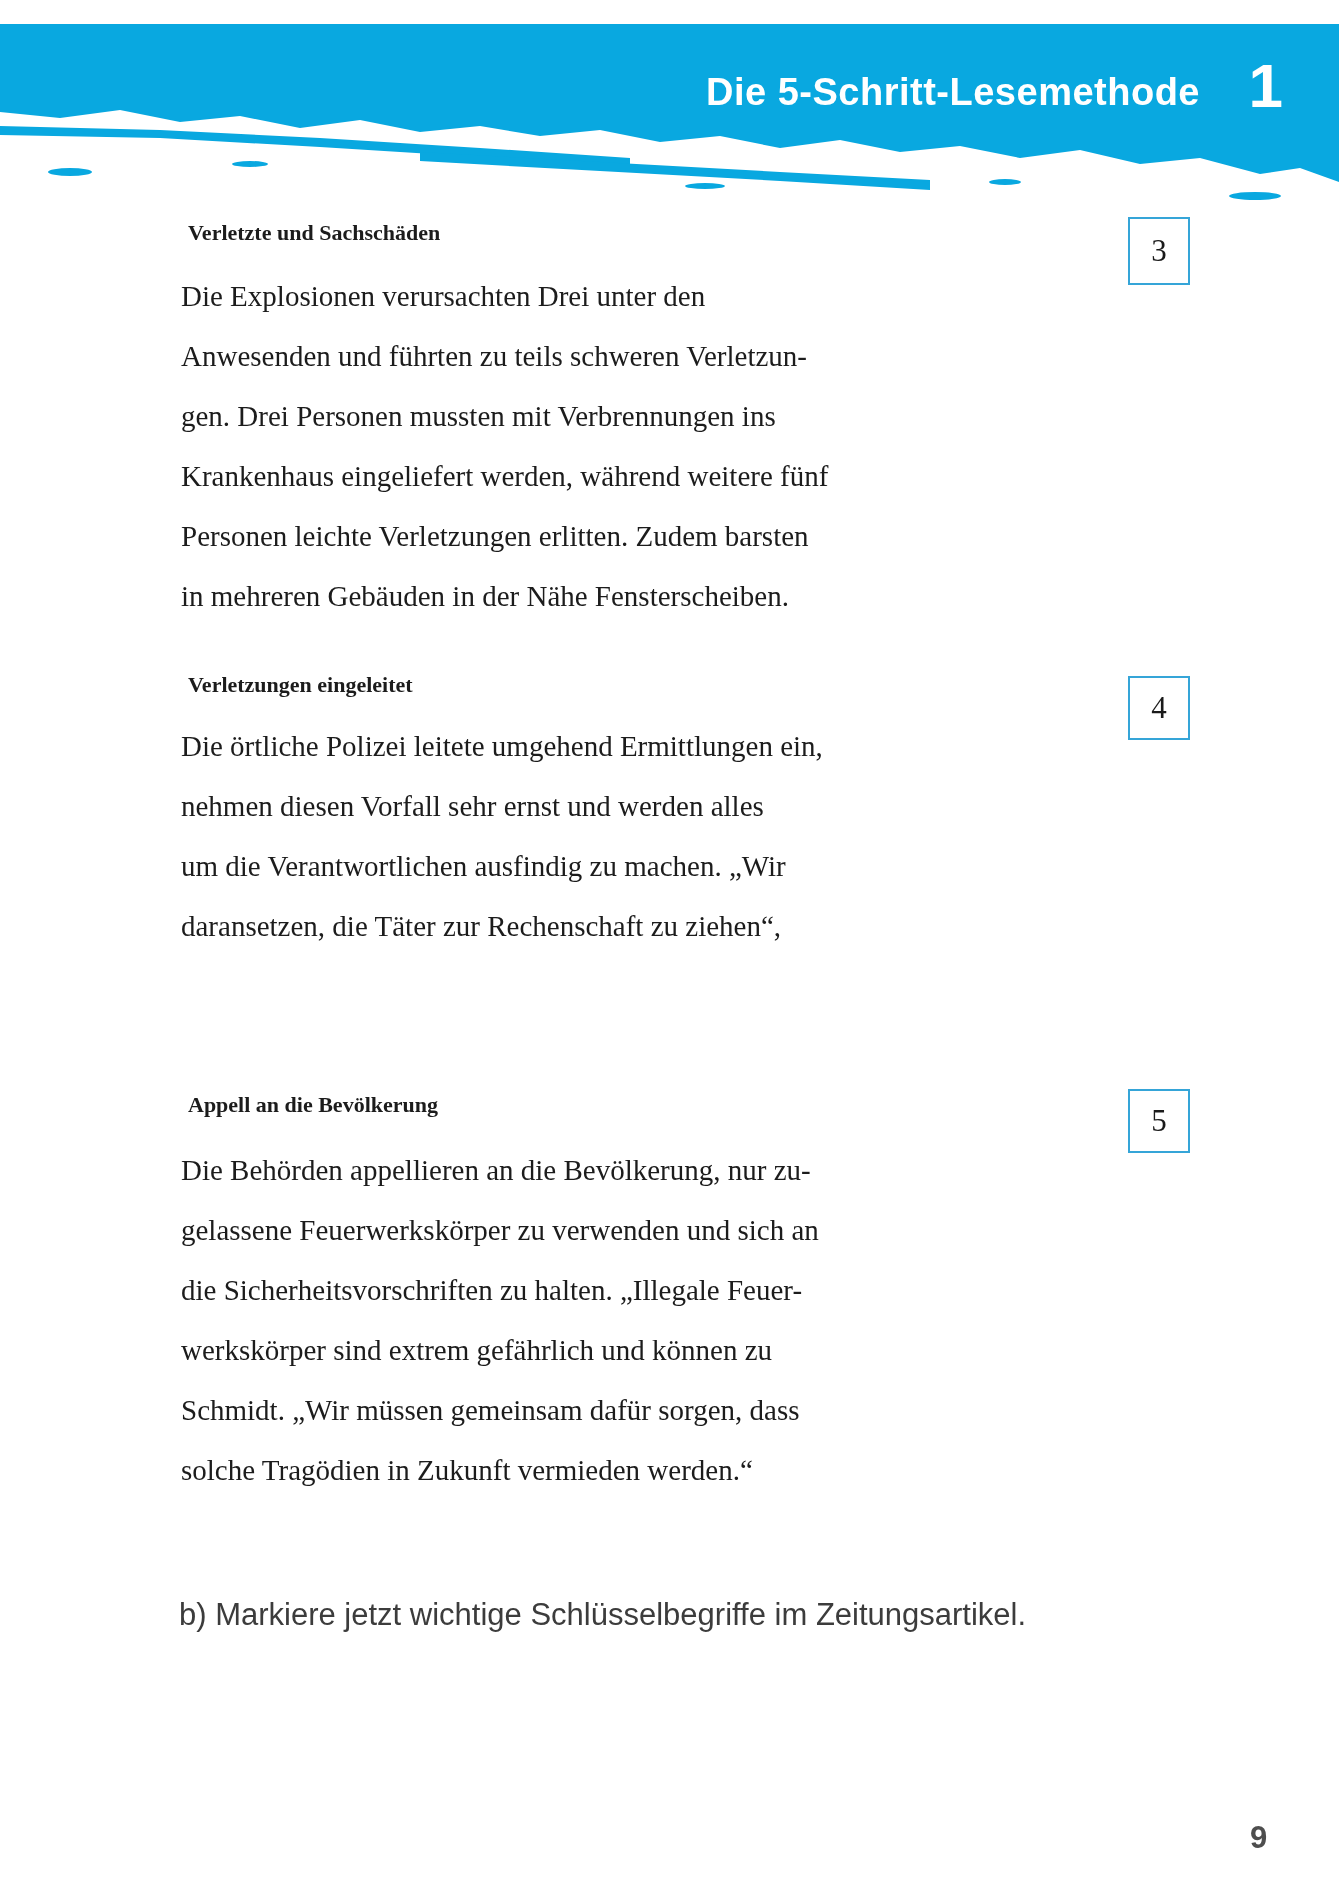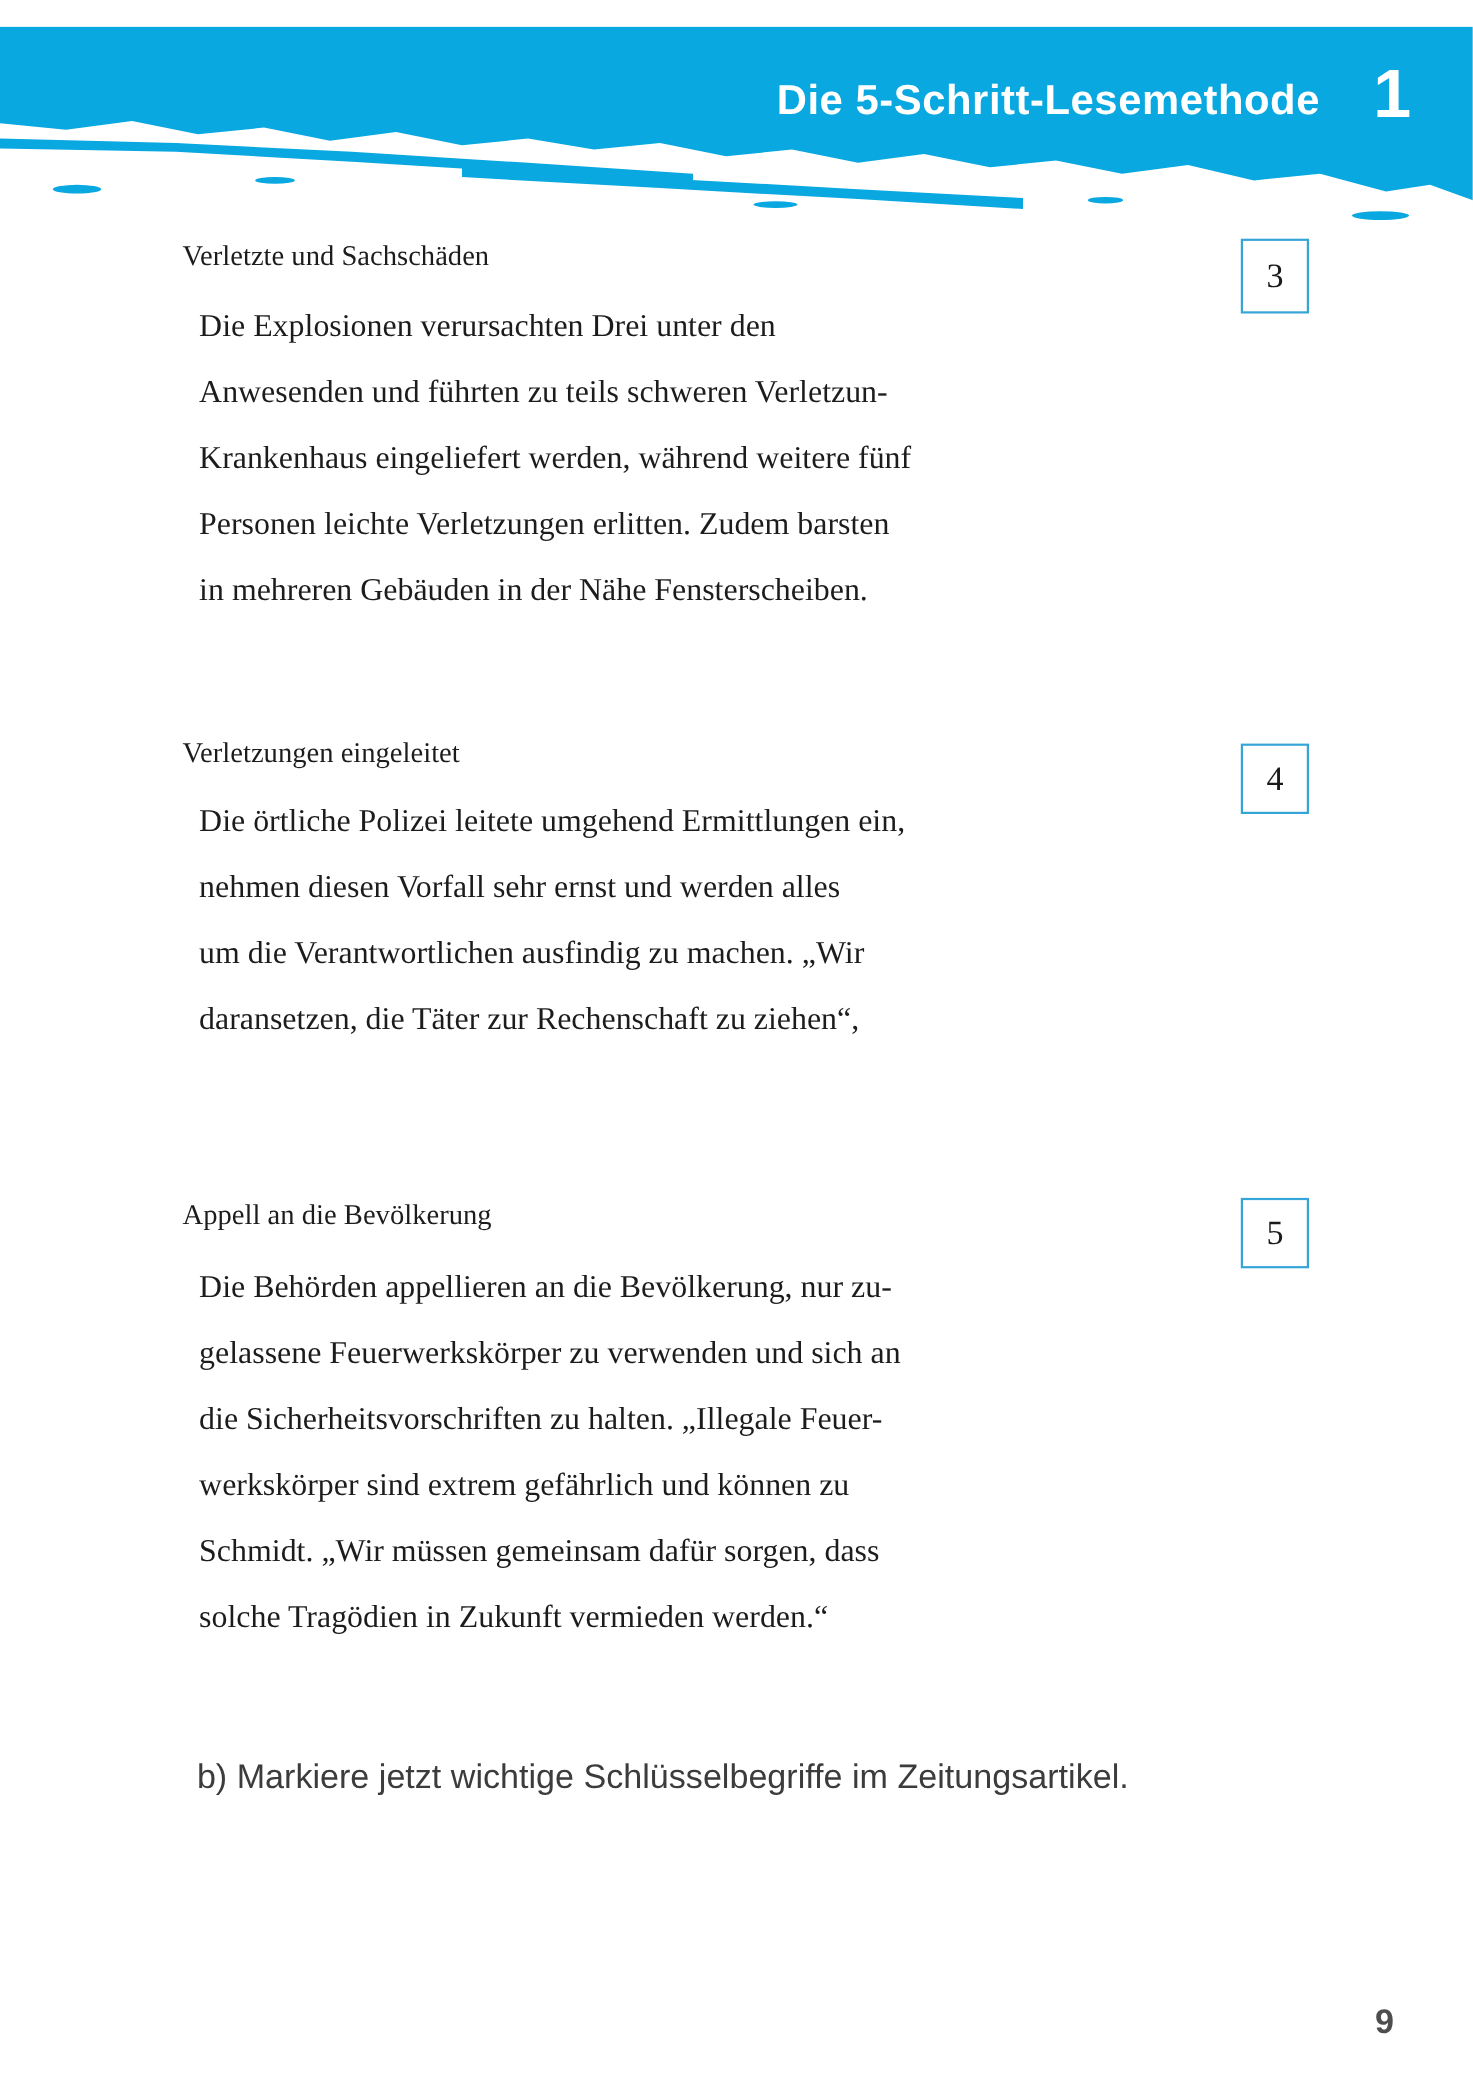--- a/index.html
+++ b/index.html
@@ -5,21 +5,21 @@
   html,body{margin:0;padding:0;background:#ffffff;}
   #page{position:relative;width:1339px;height:1890px;background:#ffffff;overflow:hidden;
         font-family:"Liberation Serif","DejaVu Serif",serif;color:#1c1c1c;margin-top:24px;}
   
   #header-svg{position:absolute;top:0;left:0;width:1339px;height:190px;display:block;}
   .hdr-title{position:absolute;top:48px;right:139px;font-family:"Liberation Sans","DejaVu Sans",sans-serif;
              font-weight:bold;font-size:38px;line-height:40px;color:#ffffff;letter-spacing:.5px;white-space:nowrap;}
   .hdr-num{position:absolute;top:32px;right:56px;font-family:"Liberation Sans","DejaVu Sans",sans-serif;
            font-weight:bold;font-size:62px;line-height:60px;color:#ffffff;}
   
-  .sec-heading{position:absolute;left:166px;width:780px;font-weight:normal;font-size:26px;line-height:60px;white-space:nowrap;}
+  .sec-heading{position:absolute;left:188px;width:780px;font-weight:bold;font-size:22px;line-height:60px;white-space:nowrap;}
   .para{position:absolute;left:181px;width:790px;}
   .line{font-size:29px;line-height:60px;white-space:nowrap;}
   
   .stepbox{position:absolute;left:1128px;width:58px;height:60px;border:2px solid #35a5d8;background:#ffffff;
            display:flex;align-items:center;justify-content:center;}
   .stepbox span{font-size:31px;color:#1a1a1a;font-family:"Liberation Serif","DejaVu Serif",serif;}
   
   .task-line{position:absolute;left:179px;top:1573px;font-family:"Liberation Sans","DejaVu Sans",sans-serif;
              font-size:31px;line-height:36px;color:#3c3c3c;white-space:nowrap;}
   .page-num{position:absolute;left:1250px;top:1796px;font-family:"Liberation Sans","DejaVu Sans",sans-serif;
@@ -46,20 +46,21 @@
   <div class="hdr-title">Die 5-Schritt-Lesemethode</div>
   <div class="hdr-num">1</div>
 
   <div class="sec-heading" style="top:179px;">Verletzte und Sachschäden</div>
   <div class="stepbox" style="top:193px;height:64px;">
     <span>3</span>
   </div>
   <div class="para" style="top:242px;">
     <div class="line">Die Explosionen verursachten Drei unter den</div>
     <div class="line">Anwesenden und führten zu teils schweren Verletzun-</div>
+    <div class="line">gen. Drei Personen mussten mit Verbrennungen ins</div>
     <div class="line">Krankenhaus eingeliefert werden, während weitere fünf</div>
     <div class="line">Personen leichte Verletzungen erlitten. Zudem barsten</div>
     <div class="line">in mehreren Gebäuden in der Nähe Fensterscheiben.</div>
   </div>
 
   <div class="sec-heading" style="top:631px;">Verletzungen eingeleitet</div>
   <div class="stepbox" style="top:652px;">
     <span>4</span>
   </div>
   <div class="para" style="top:692px;">

